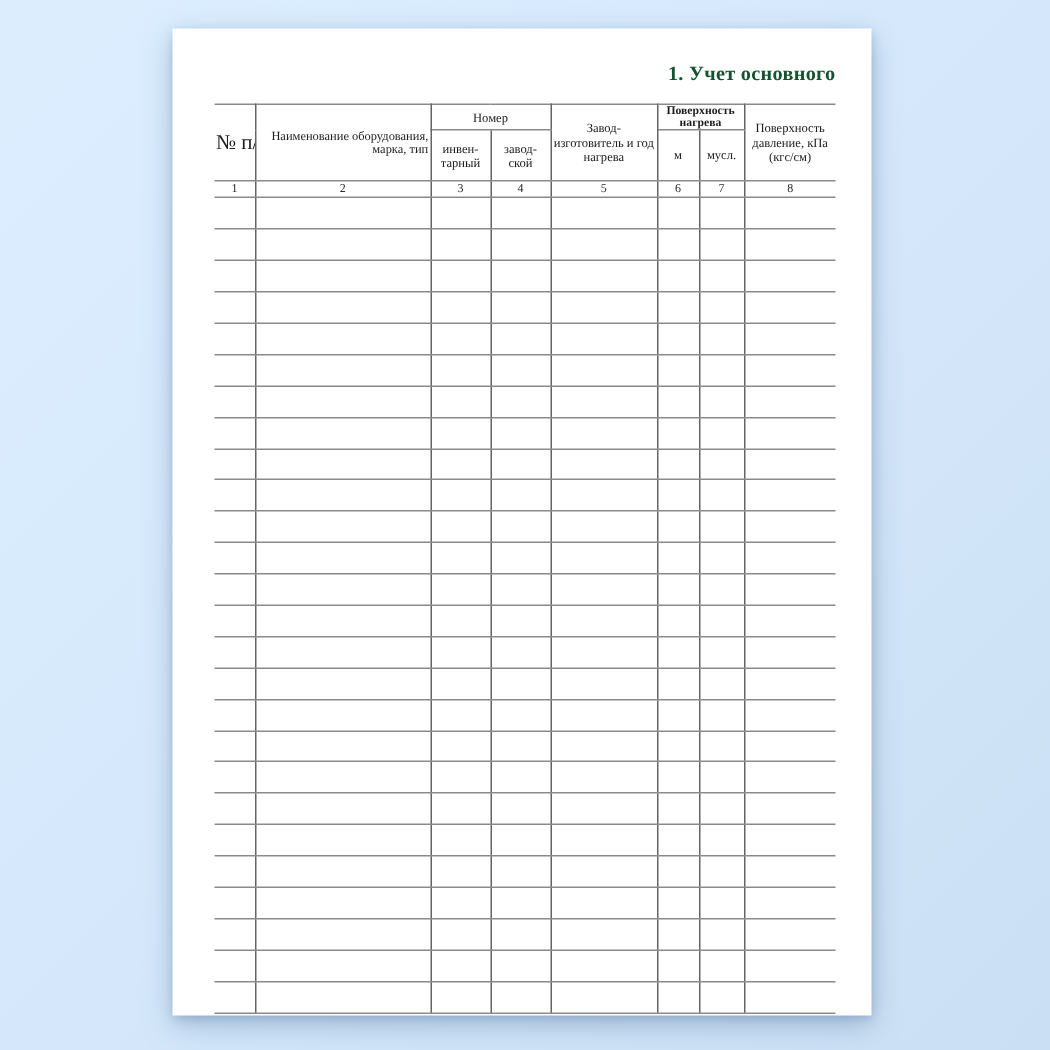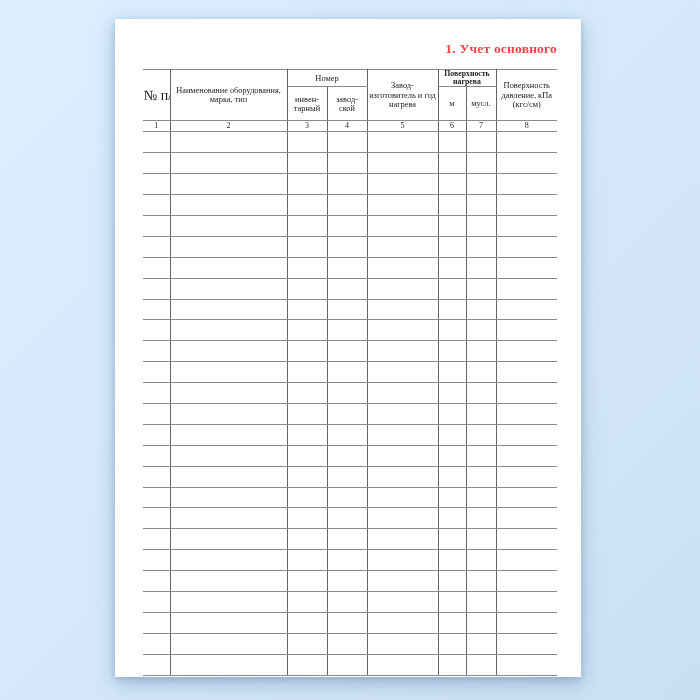--- a/index.html
+++ b/index.html
@@ -26,21 +26,21 @@
     box-shadow: 0 6px 18px rgba(108, 140, 176, 0.50),
                 0 2px 6px rgba(108, 140, 176, 0.38);
   }
   .doc-title {
     position: absolute;
     top: 22px;
     right: 24px;
     margin: 0;
     font-size: 13.5px;
     font-weight: bold;
-    color: #ef4444;
+    color: #14532d;
     letter-spacing: 0.2px;
     white-space: nowrap;
   }
   table.form-table {
     position: absolute;
     left: 28px;
     top: 50px;
     width: 414px;
     border-collapse: collapse;
     table-layout: fixed;
@@ -66,21 +66,21 @@
   .h-top th, .h-sub th {
     font-size: 8.4px;
     line-height: 9.4px;
   }
   th.grp-surface {
     font-size: 7.8px;
     line-height: 8.2px;
     font-weight: bold;
   }
   th.c1 { white-space: nowrap; font-size: 14px; }
-  th.c2 { font-size: 8.3px; }
+  th.c2 { font-size: 8.3px; text-align: right; }
   .h-num td {
     height: 10px;
     font-size: 8px;
     line-height: 10px;
     color: #2a2a2a;
   }
   tbody.grid tr { height: 19.9px; }
   tbody.grid td { height: 19.9px; }
 </style>
 </head>

